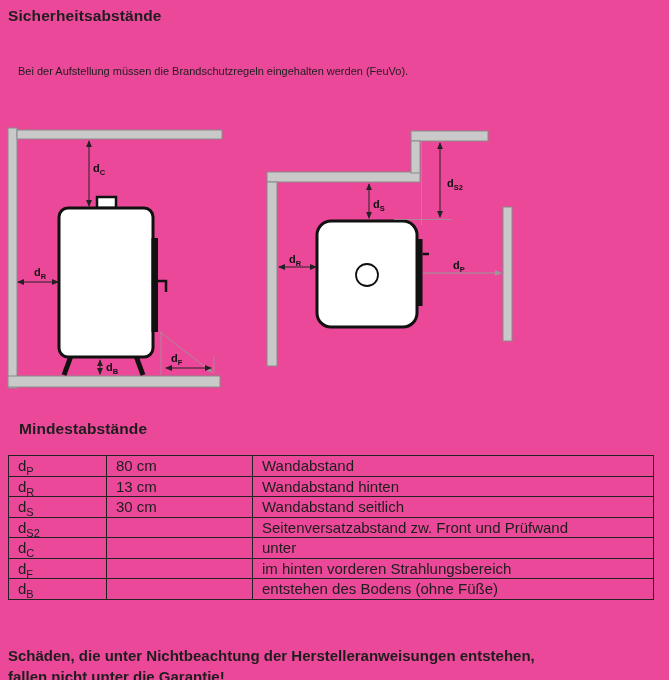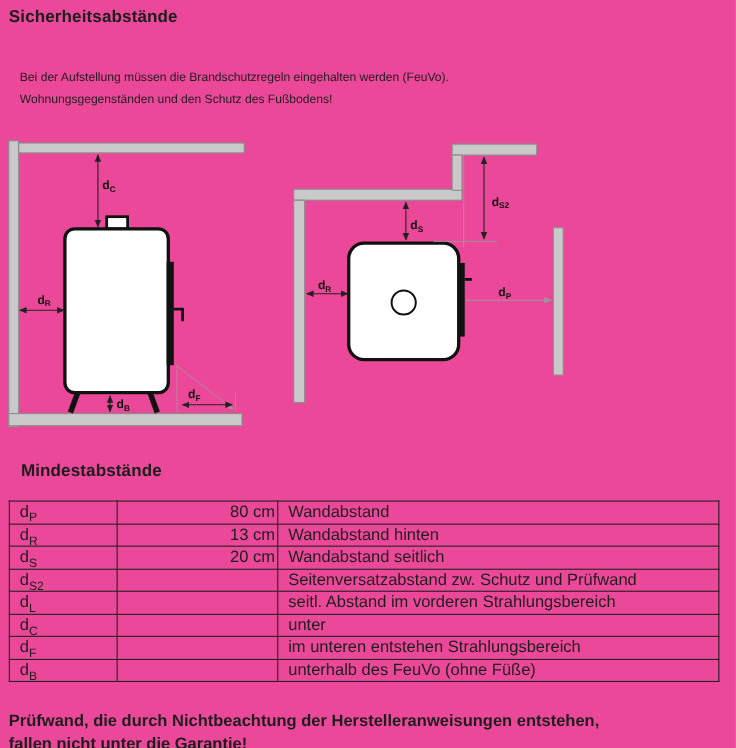--- a/index.html
+++ b/index.html
@@ -45,41 +45,40 @@
   }
   table.mindest td {
     border: 1px solid #222222;
     padding: 0 2px 0 9px;
     height: 19.5px;
     line-height: 19px;
     overflow: hidden;
     white-space: nowrap;
   }
   td.c-sym { width: 86px; }
-  td.c-val { width: 134px; text-align: right; }
+  td.c-val { width: 134px; }
   sub.tsub { font-size: 11px; line-height: 0; }
 
   svg text {
     font-family: "Liberation Sans", sans-serif;
     font-size: 11px;
     font-weight: bold;
     fill: #111111;
   }
   svg .svgsub { font-size: 7.5px; }
 </style>
 </head>
 <body>
 
 <div class="page">
 
   <div class="abs title h1">Sicherheitsabstände</div>
 
   <div class="abs intro">
     <div class="intro-line">Bei der Aufstellung müssen die Brandschutzregeln eingehalten werden (FeuVo).</div>
-    <div class="intro-line">Wohnungsgegenständen und den Schutz des Fußbodens!</div>
   </div>
 
   <svg class="abs" style="top:120px; left:0;" width="669" height="290" viewBox="0 0 669 290">
     <defs>
       <marker id="ab" viewBox="0 0 8 8" refX="7" refY="4" markerWidth="7" markerHeight="7" orient="auto-start-reverse">
         <path d="M0,0.6 L8,4 L0,7.4 z" fill="#222222"></path>
       </marker>
       <marker id="ag" viewBox="0 0 8 8" refX="7" refY="4" markerWidth="7" markerHeight="7" orient="auto-start-reverse">
         <path d="M0,0.6 L8,4 L0,7.4 z" fill="#999999"></path>
       </marker>
@@ -153,49 +152,44 @@
         <td class="c-val">80 cm</td>
         <td>Wandabstand</td>
       </tr>
       <tr>
         <td class="c-sym"><span>d</span><sub class="tsub">R</sub></td>
         <td class="c-val">13 cm</td>
         <td>Wandabstand hinten</td>
       </tr>
       <tr>
         <td class="c-sym"><span>d</span><sub class="tsub">S</sub></td>
-        <td class="c-val">20 cm</td>
+        <td class="c-val">30 cm</td>
         <td>Wandabstand seitlich</td>
       </tr>
       <tr>
         <td class="c-sym"><span>d</span><sub class="tsub">S2</sub></td>
         <td class="c-val"></td>
-        <td>Seitenversatzabstand zw. Schutz und Prüfwand</td>
-      </tr>
-      <tr>
-        <td class="c-sym"><span>d</span><sub class="tsub">L</sub></td>
-        <td class="c-val"></td>
-        <td>seitl. Abstand im vorderen Strahlungsbereich</td>
+        <td>Seitenversatzabstand zw. Front und Prüfwand</td>
       </tr>
       <tr>
         <td class="c-sym"><span>d</span><sub class="tsub">C</sub></td>
         <td class="c-val"></td>
         <td>unter</td>
       </tr>
       <tr>
         <td class="c-sym"><span>d</span><sub class="tsub">F</sub></td>
         <td class="c-val"></td>
-        <td>im unteren entstehen Strahlungsbereich</td>
+        <td>im hinten vorderen Strahlungsbereich</td>
       </tr>
       <tr>
         <td class="c-sym"><span>d</span><sub class="tsub">B</sub></td>
         <td class="c-val"></td>
-        <td>unterhalb des FeuVo (ohne Füße)</td>
+        <td>entstehen des Bodens (ohne Füße)</td>
       </tr>
     </tbody>
   </table>
 
   <div class="abs warning">
-    <div class="warn-line">Prüfwand, die durch Nichtbeachtung der Herstelleranweisungen entstehen,</div>
+    <div class="warn-line">Schäden, die unter Nichtbeachtung der Herstelleranweisungen entstehen,</div>
     <div class="warn-line">fallen nicht unter die Garantie!</div>
   </div>
 
 </div>
 
 </body></html>

